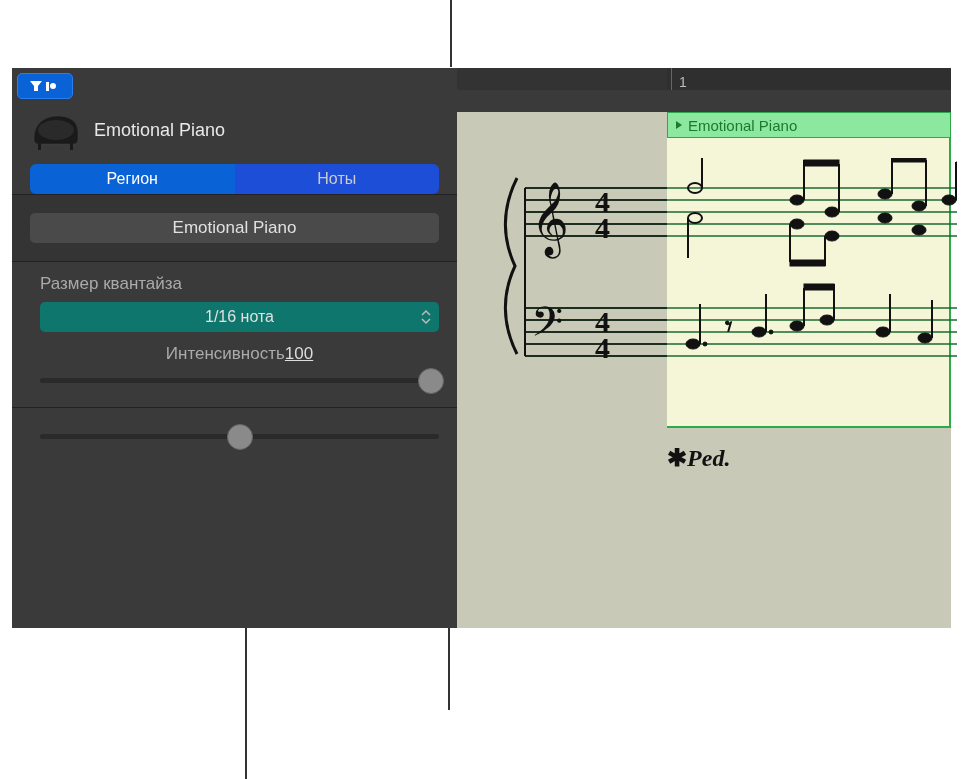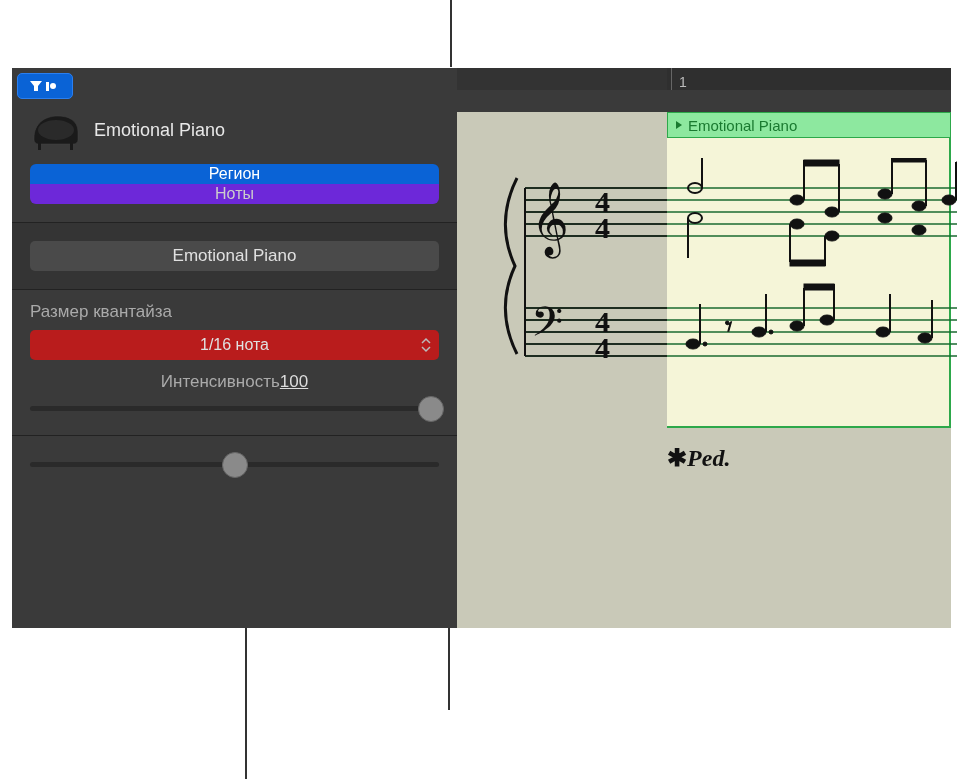--- a/index.html
+++ b/index.html
@@ -60,70 +60,69 @@
       font-size: 18px;
       font-weight: 500;
       margin-bottom: 2px;
     }
     .track-subtitle {
       color: #9a9a9a;
       font-size: 15px;
     }
     .segmented {
       display: flex;
-      margin: 0 18px 18px 18px;
+      margin: 0 18px 0 18px;
       border-radius: 6px;
       overflow: hidden;
-      height: 40px;
-      flex-direction: column;
+      height: 30px;
     }
     .seg-item {
       flex: 1;
       display: flex;
       align-items: center;
       justify-content: center;
       font-size: 16px;
       cursor: pointer;
     }
     .seg-active {
       background: #0a63d6;
       color: #fff;
     }
     .seg-inactive {
-      background: #6d28d9;
+      background: #1d4ed8;
       color: #ccc;
     }
     .name-field-wrap {
       background: #343434;
       border-top: 1px solid #222;
       border-bottom: 1px solid #222;
       padding: 18px;
     }
     .name-field {
       height: 30px;
       background: #4a4a4a;
       border-radius: 5px;
       color: #e0e0e0;
       font-size: 17px;
       display: flex;
       align-items: center;
       justify-content: center;
     }
     .section {
-      padding: 12px 18px 18px 18px;
+      padding: 12px 18px 18px 28px;
       border-bottom: 1px solid #222;
     }
     .section-label {
       color: #aaa;
       font-size: 17px;
       margin-bottom: 8px;
     }
     .dropdown {
       height: 30px;
-      background: #b91c1c;
+      background: #0f766e;
       border-radius: 5px;
       display: flex;
       align-items: center;
       justify-content: center;
       position: relative;
       color: #e0e0e0;
       font-size: 16px;
       margin-bottom: 12px;
     }
     .dropdown-chevrons {

